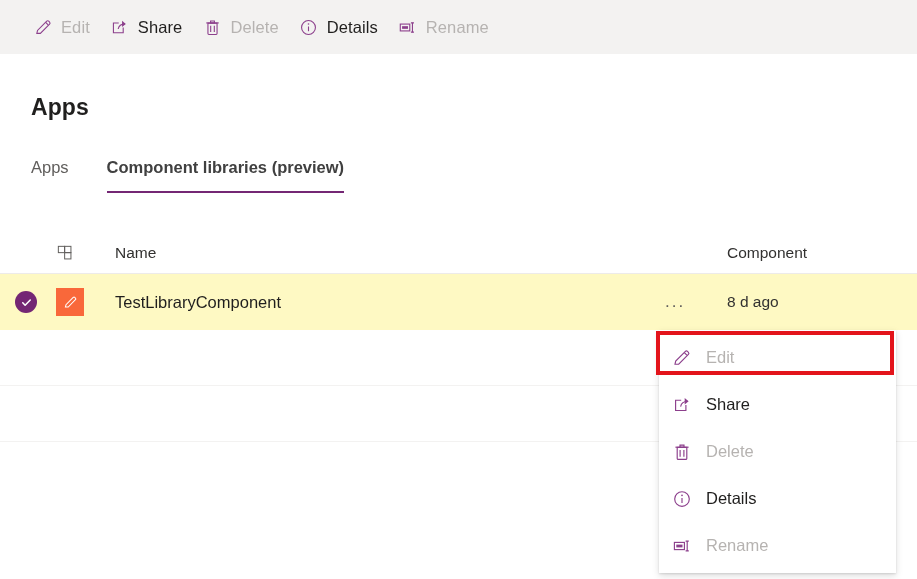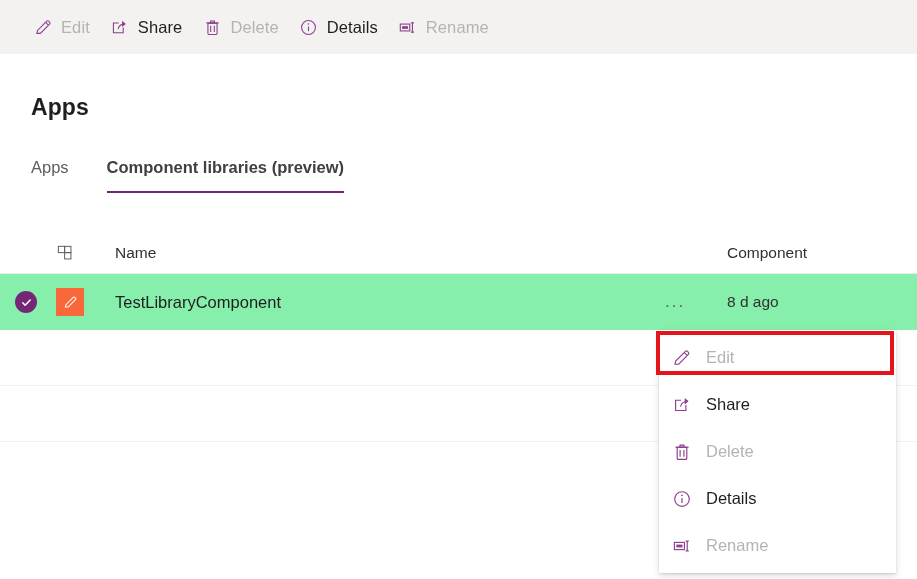--- a/index.html
+++ b/index.html
@@ -117,21 +117,21 @@
     display: flex;
     align-items: center;
     height: 56px;
     box-sizing: border-box;
   }
   .row.header {
     height: 42px;
     border-bottom: 1px solid #edebe9;
   }
   .row.selected {
-    background: #86efac;
+    background: #fef9c3;
   }
   .row.empty {
     height: 56px;
     border-bottom: 1px solid #f3f2f1;
   }
   .c-check {
     width: 52px;
     min-width: 52px;
     display: flex;
     align-items: center;

